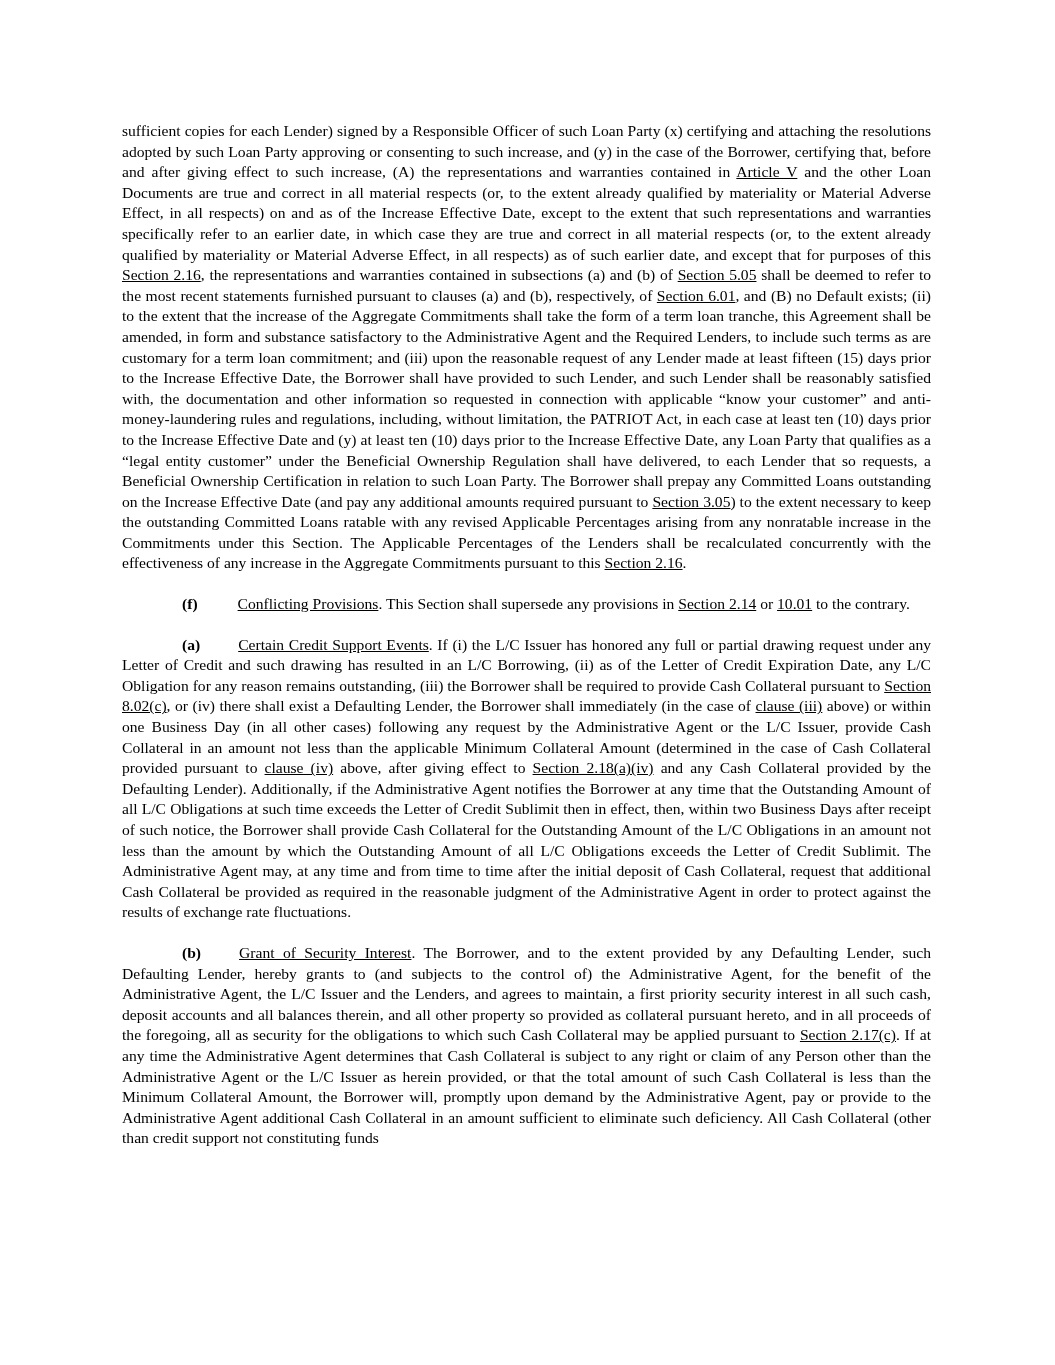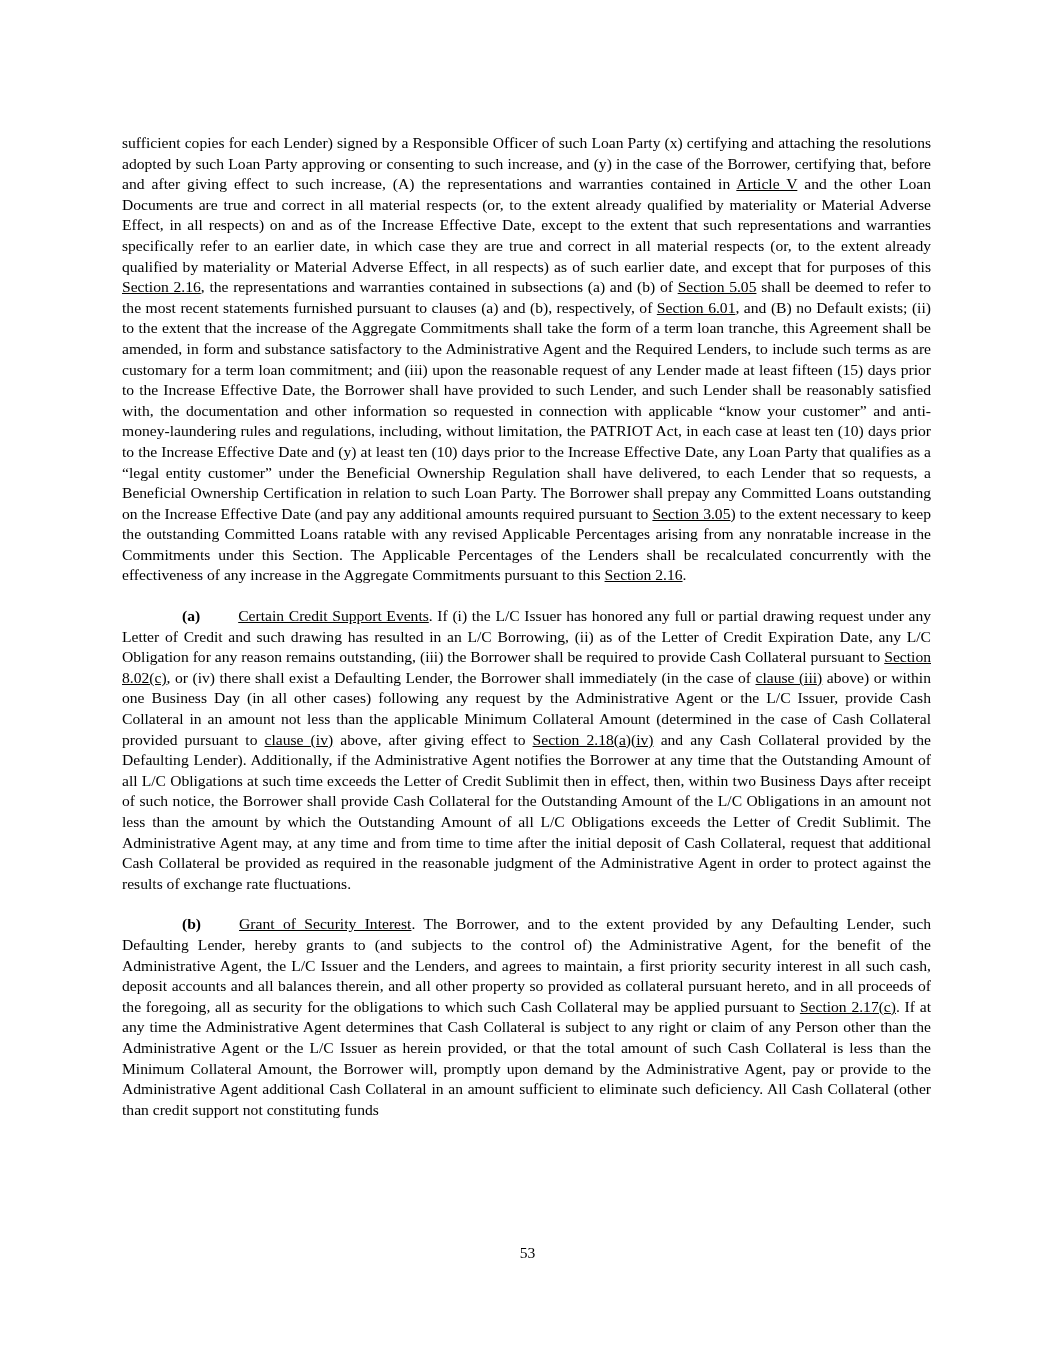--- a/index.html
+++ b/index.html
@@ -16,21 +16,21 @@
     color: #000000;
     overflow: hidden;
   }
   .content {
     position: absolute;
     left: 122px;
     top: 121px;
     width: 809px;
   }
   .para {
-    margin: 12px 0 20px 0;
+    margin: 0 0 20px 0;
     font-size: 15.6px;
     line-height: 20.6px;
     text-align: justify;
   }
   .para.indent {
     text-indent: 60px;
   }
   .para .b { font-weight: bold; }
   .para .u { text-decoration: underline; }
   .para .tab { display: inline-block; }
@@ -43,17 +43,17 @@
     font-size: 15.6px;
     line-height: 20.6px;
   }
 </style>
 </head>
 <body>
 
 <div class="page">
   <div class="content">
       <p class="para flush"><span class="">sufficient copies for each Lender) signed by a Responsible Officer of such Loan Party (x) certifying and attaching the resolutions adopted by such Loan Party approving or consenting to such increase, and (y) in the case of the Borrower, certifying that, before and after giving effect to such increase, (A) the representations and warranties contained in </span><span class="u">Article V</span><span class=""> and the other Loan Documents are true and correct in all material respects (or, to the extent already qualified by materiality or Material Adverse Effect, in all respects) on and as of the Increase Effective Date, except to the extent that such representations and warranties specifically refer to an earlier date, in which case they are true and correct in all material respects (or, to the extent already qualified by materiality or Material Adverse Effect, in all respects) as of such earlier date, and except that for purposes of this </span><span class="u">Section 2.16</span><span class="">, the representations and warranties contained in subsections (a) and (b) of </span><span class="u">Section 5.05</span><span class=""> shall be deemed to refer to the most recent statements furnished pursuant to clauses (a) and (b), respectively, of </span><span class="u">Section 6.01</span><span class="">, and (B) no Default exists; (ii) to the extent that the increase of the Aggregate Commitments shall take the form of a term loan tranche, this Agreement shall be amended, in form and substance satisfactory to the Administrative Agent and the Required Lenders, to include such terms as are customary for a term loan commitment; and (iii) upon the reasonable request of any Lender made at least fifteen (15) days prior to the Increase Effective Date, the Borrower shall have provided to such Lender, and such Lender shall be reasonably satisfied with, the documentation and other information so requested in connection with applicable “know your customer” and anti-money-laundering rules and regulations, including, without limitation, the PATRIOT Act, in each case at least ten (10) days prior to the Increase Effective Date and (y) at least ten (10) days prior to the Increase Effective Date, any Loan Party that qualifies as a “legal entity customer” under the Beneficial Ownership Regulation shall have delivered, to each Lender that so requests, a Beneficial Ownership Certification in relation to such Loan Party.  The Borrower shall prepay any Committed Loans outstanding on the Increase Effective Date (and pay any additional amounts required pursuant to </span><span class="u">Section 3.05</span><span class="">) to the extent necessary to keep the outstanding Committed Loans ratable with any revised Applicable Percentages arising from any nonratable increase in the Commitments under this Section. The Applicable Percentages of the Lenders shall be recalculated concurrently with the effectiveness of any increase in the Aggregate Commitments pursuant to this </span><span class="u">Section 2.16</span><span class="">.</span></p>
+      <p class="para indent"><span class="b">(f)</span><span class="tab" style="width: 40px;"></span><span class="u">Conflicting Provisions</span><span class="">. This Section shall supersede any provisions in </span><span class="u">Section 2.14</span><span class=""> or </span><span class="u">10.01</span><span class=""> to the contrary.</span></p>
       <p class="para indent"><span class="b">(a)</span><span class="tab" style="width: 38px;"></span><span class="u">Certain Credit Support Events</span><span class="">. If (i) the L/C Issuer has honored any full or partial drawing request under any Letter of Credit and such drawing has resulted in an L/C Borrowing, (ii) as of the Letter of Credit Expiration Date, any L/C Obligation for any reason remains outstanding, (iii) the Borrower shall be required to provide Cash Collateral pursuant to </span><span class="u">Section 8.02(c)</span><span class="">, or (iv) there shall exist a Defaulting Lender, the Borrower shall immediately (in the case of </span><span class="u">clause (iii)</span><span class=""> above) or within one Business Day (in all other cases) following any request by the Administrative Agent or the L/C Issuer, provide Cash Collateral in an amount not less than the applicable Minimum Collateral Amount (determined in the case of Cash Collateral provided pursuant to </span><span class="u">clause (iv)</span><span class=""> above, after giving effect to </span><span class="u">Section 2.18(a)(iv)</span><span class=""> and any Cash Collateral provided by the Defaulting Lender). Additionally, if the Administrative Agent notifies the Borrower at any time that the Outstanding Amount of all L/C Obligations at such time exceeds the Letter of Credit Sublimit then in effect, then, within two Business Days after receipt of such notice, the Borrower shall provide Cash Collateral for the Outstanding Amount of the L/C Obligations in an amount not less than the amount by which the Outstanding Amount of all L/C Obligations exceeds the Letter of Credit Sublimit. The Administrative Agent may, at any time and from time to time after the initial deposit of Cash Collateral, request that additional Cash Collateral be provided as required in the reasonable judgment of the Administrative Agent in order to protect against the results of exchange rate fluctuations.</span></p>
       <p class="para indent"><span class="b">(b)</span><span class="tab" style="width: 38px;"></span><span class="u">Grant of Security Interest</span><span class="">. The Borrower, and to the extent provided by any Defaulting Lender, such Defaulting Lender, hereby grants to (and subjects to the control of) the Administrative Agent, for the benefit of the Administrative Agent, the L/C Issuer and the Lenders, and agrees to maintain, a first priority security interest in all such cash, deposit accounts and all balances therein, and all other property so provided as collateral pursuant hereto, and in all proceeds of the foregoing, all as security for the obligations to which such Cash Collateral may be applied pursuant to </span><span class="u">Section 2.17(c)</span><span class="">. If at any time the Administrative Agent determines that Cash Collateral is subject to any right or claim of any Person other than the Administrative Agent or the L/C Issuer as herein provided, or that the total amount of such Cash Collateral is less than the Minimum Collateral Amount, the Borrower will, promptly upon demand by the Administrative Agent, pay or provide to the Administrative Agent additional Cash Collateral in an amount sufficient to eliminate such deficiency. All Cash Collateral (other than credit support not constituting funds</span></p>
     </div>
-  <div class="footer">53</div>
 </div>
 
 </body></html>

